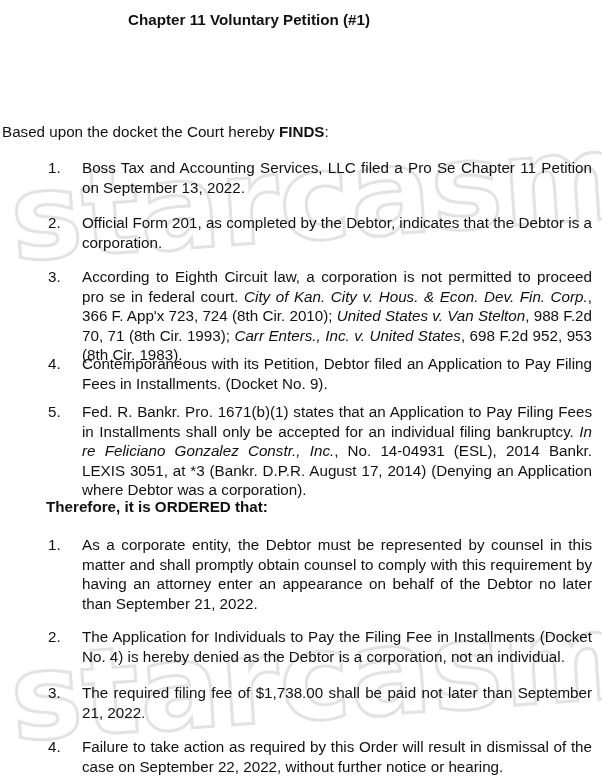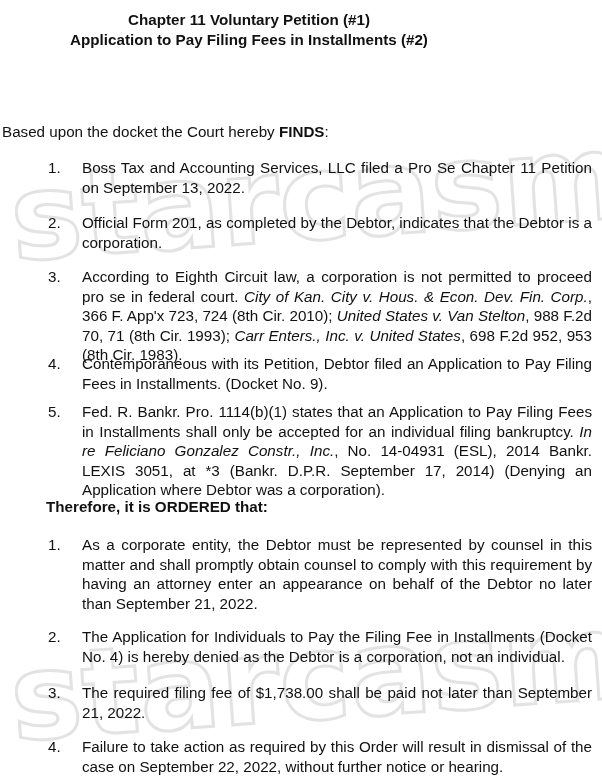--- a/index.html
+++ b/index.html
@@ -30,21 +30,20 @@
   <g fill="none" stroke="#e3e3e3" stroke-width="3" font-family="DejaVu Sans, sans-serif" font-weight="bold" font-size="120">
     <text x="10" y="240" transform="rotate(-4 300 200)">starcasm</text>
     <text x="10" y="720" transform="rotate(-4 300 680)">starcasm</text>
   </g>
 </svg>
 
 <div class="page">
 
   <div class="header">
     <div class="l1">Chapter 11 Voluntary Petition (#1)</div>
-    <div class="l2">Application to Pay Filing Fees in Installments (#2)</div>
   </div>
 
   <div class="intro">
     <span>Based upon the docket the Court hereby </span><b>FINDS</b><span>:</span>
   </div>
 
   <div class="item" style="top:158px">
     <span class="num">1.</span>
     <div class="txt">Boss Tax and Accounting Services, LLC filed a Pro Se Chapter 11 Petition on September 13, 2022.</div>
   </div>
@@ -59,21 +58,21 @@
     <div class="txt"><span>According to Eighth Circuit law, a corporation is not permitted to proceed pro se in federal court. </span><i>City of Kan. City v. Hous. &amp; Econ. Dev. Fin. Corp.</i><span>, 366 F. App'x 723, 724 (8th Cir. 2010); </span><i>United States v. Van Stelton</i><span>, 988 F.2d 70, 71 (8th Cir. 1993); </span><i>Carr Enters., Inc. v. United States</i><span>, 698 F.2d 952, 953 (8th Cir. 1983).</span></div>
   </div>
 
   <div class="item" style="top:354px">
     <span class="num">4.</span>
     <div class="txt">Contemporaneous with its Petition, Debtor filed an Application to Pay Filing Fees in Installments. (Docket No. 9).</div>
   </div>
 
   <div class="item" style="top:402px">
     <span class="num">5.</span>
-    <div class="txt"><span>Fed. R. Bankr. Pro. 1114(b)(1) states that an Application to Pay Filing Fees in Installments shall only be accepted for an individual filing bankruptcy. </span><i>In re Feliciano Gonzalez Constr., Inc.</i><span>, No. 14-04931 (ESL), 2014 Bankr. LEXIS 3051, at *3 (Bankr. D.P.R. September 17, 2014) (Denying an Application where Debtor was a corporation).</span></div>
+    <div class="txt"><span>Fed. R. Bankr. Pro. 1671(b)(1) states that an Application to Pay Filing Fees in Installments shall only be accepted for an individual filing bankruptcy. </span><i>In re Feliciano Gonzalez Constr., Inc.</i><span>, No. 14-04931 (ESL), 2014 Bankr. LEXIS 3051, at *3 (Bankr. D.P.R. August 17, 2014) (Denying an Application where Debtor was a corporation).</span></div>
   </div>
 
   <div class="ordered">Therefore, it is ORDERED that:</div>
 
   <div class="item" style="top:535px">
     <span class="num">1.</span>
     <div class="txt">As a corporate entity, the Debtor must be represented by counsel in this matter and shall promptly obtain counsel to comply with this requirement by having an attorney enter an appearance on behalf of the Debtor no later than September 21, 2022.</div>
   </div>
 
   <div class="item" style="top:627px">

